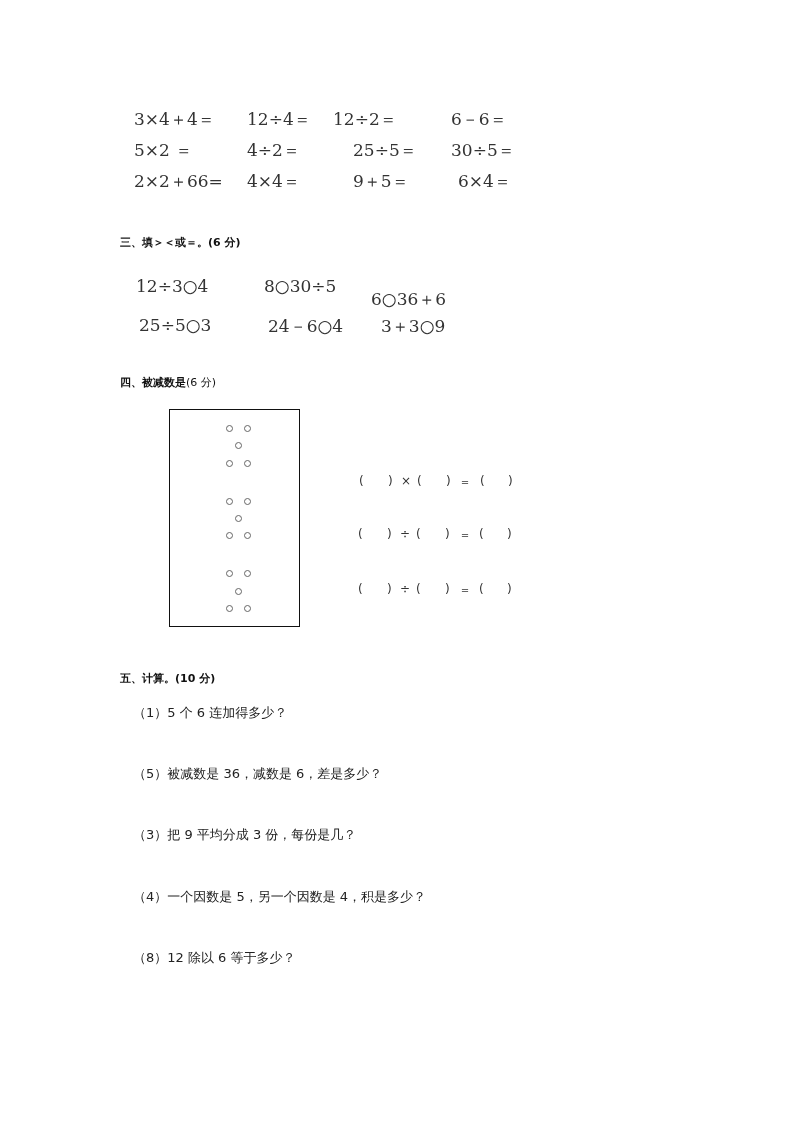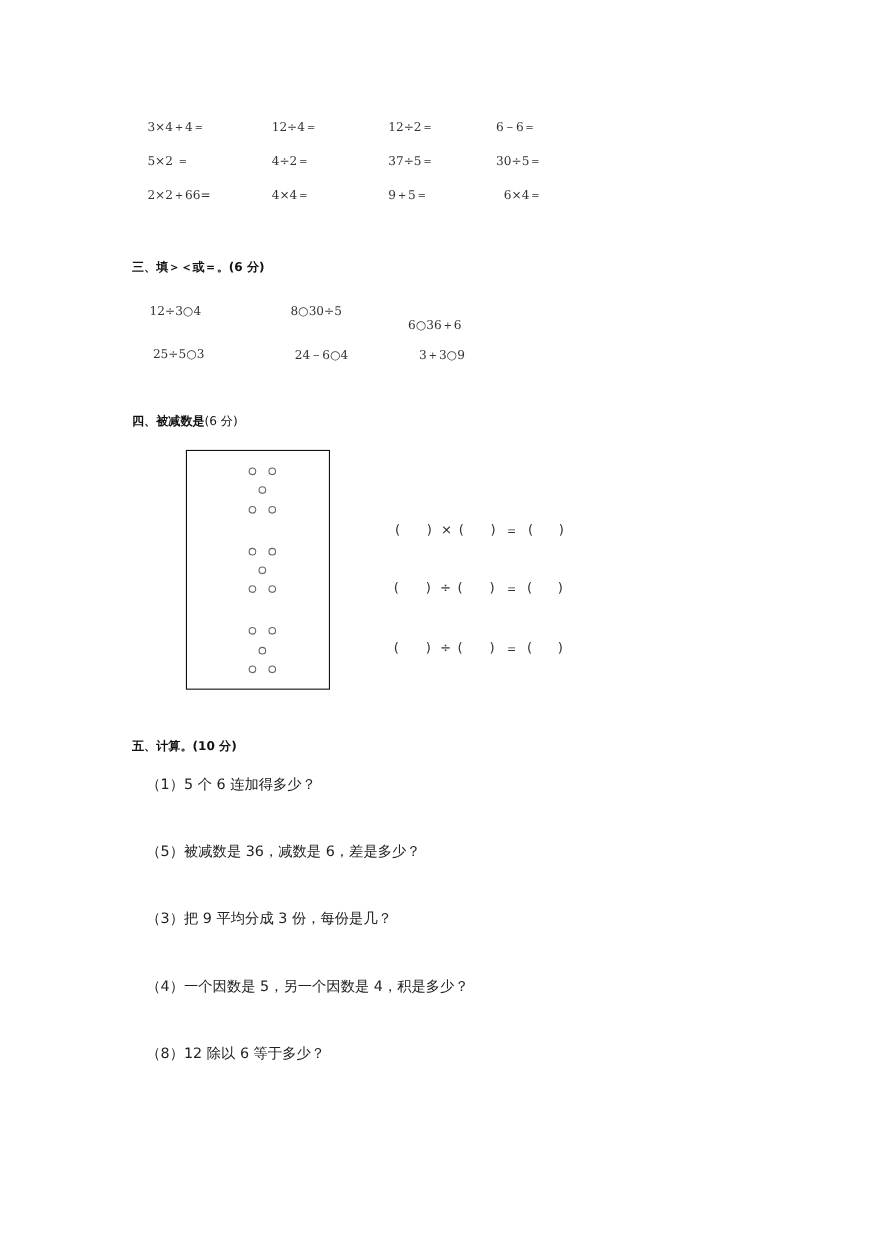--- a/index.html
+++ b/index.html
@@ -2,21 +2,21 @@
 <html><head>
 <meta charset="utf-8">
 <style>
   html, body { margin: 0; padding: 0; background: #ffffff; }
   body {
     width: 793px; height: 1122px; position: relative; overflow: hidden;
     font-family: "DejaVu Serif", "Liberation Serif", serif;
     color: #222;
   }
   .abs { position: absolute; white-space: nowrap; }
-  .expr { font-size: 11px; color: #333; text-align: center; }
+  .expr { font-size: 17px; color: #333; text-align: center; }
   .heading {
     font-family: "DejaVu Sans", "Liberation Sans", sans-serif;
     font-weight: bold; font-size: 11px; color: #111;
   }
   .heading .pts { font-family: "DejaVu Sans", sans-serif; font-weight: bold; }
   .question { font-size: 13px; color: #222; font-family: "DejaVu Sans", "Liberation Sans", sans-serif; }
   .picture-box {
     position: absolute; left: 169px; top: 409px; width: 131px; height: 218px;
     border: 1px solid #111; box-sizing: border-box;
   }
@@ -26,26 +26,26 @@
   }
   .blank-eq { font-size: 12px; color: #333; font-family: "DejaVu Sans", "Liberation Sans", sans-serif; }
   .blank-eq span { position: absolute; }
 </style>
 </head>
 <body>
 
 <div>
   <span class="abs expr" style="left:134px;top:108px">3×4＋4＝</span>
   <span class="abs expr" style="left:247px;top:108px">12÷4＝</span>
-  <span class="abs expr" style="left:353px;top:108px">12÷2＝</span>
+  <span class="abs expr" style="left:333px;top:108px">12÷2＝</span>
   <span class="abs expr" style="left:451px;top:108px">6－6＝</span>
 
   <span class="abs expr" style="left:134px;top:139px">5×2 ＝</span>
   <span class="abs expr" style="left:247px;top:139px">4÷2＝</span>
-  <span class="abs expr" style="left:353px;top:139px">37÷5＝</span>
+  <span class="abs expr" style="left:353px;top:139px">25÷5＝</span>
   <span class="abs expr" style="left:451px;top:139px">30÷5＝</span>
 
   <span class="abs expr" style="left:134px;top:170px">2×2＋66=</span>
   <span class="abs expr" style="left:247px;top:170px">4×4＝</span>
   <span class="abs expr" style="left:353px;top:170px">9＋5＝</span>
   <span class="abs expr" style="left:458px;top:170px">6×4＝</span>
 </div>
 
 <div class="abs heading" style="left:120px;top:235px">
   <span>三、填＞＜或＝。</span><span class="pts">(6 分)</span>

